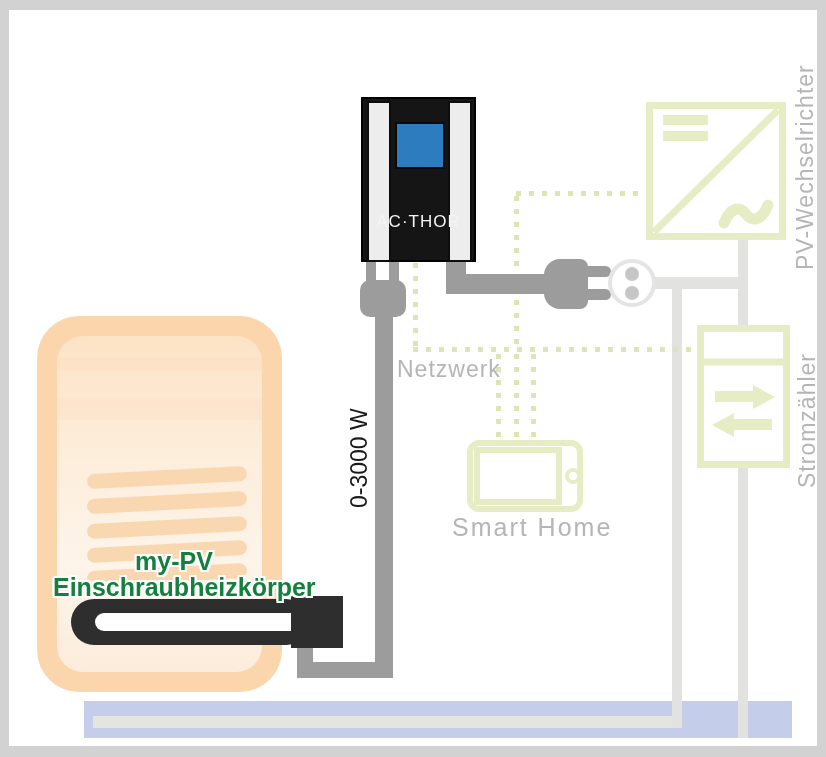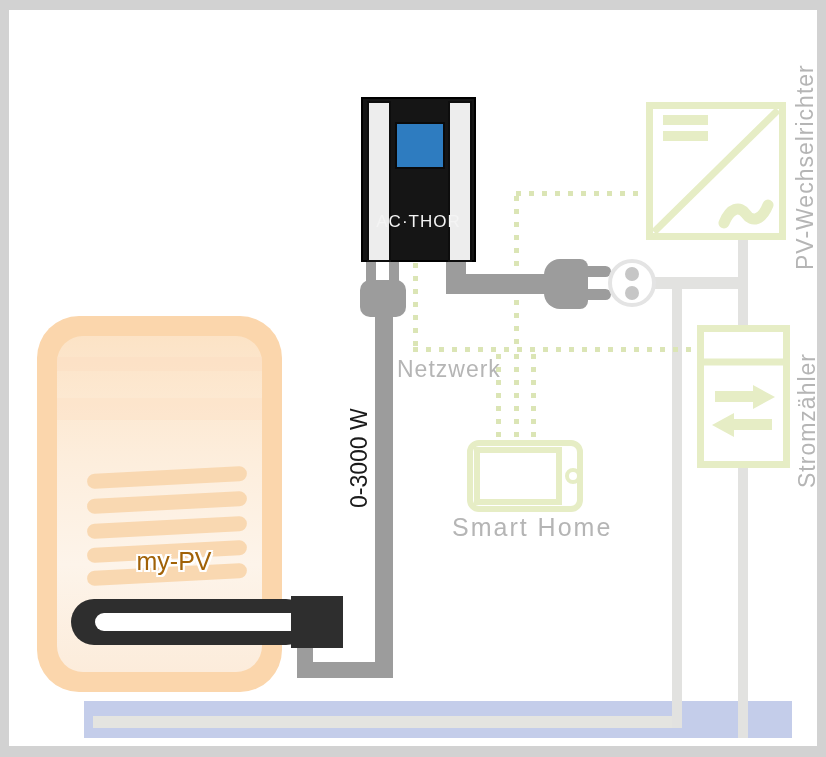--- a/index.html
+++ b/index.html
@@ -37,22 +37,22 @@
   .tank{left:28px;top:306px;width:245px;height:376px;border-radius:42px;background:var(--tank-peach,#fbd6ac);}
   .tank-inner{left:48px;top:326px;width:205px;height:336px;border-radius:26px;
     background:linear-gradient(180deg,#fce3c6 0%,#fdeedd 38%,#fdf4ea 68%,#fcecdb 100%);}
   .tank-stripe{left:48px;width:205px;background:#fbdfc2;}
   .coil-bar{width:160px;height:15px;border-radius:8px;background:#f9d8b1;transform:rotate(-3deg);}
 
   
   .heater-body{left:62px;top:589px;width:238px;height:46px;border-radius:23px;background:#2e2e2e;}
   .heater-slot{left:86px;top:603px;width:214px;height:18px;border-radius:9px;background:#ffffff;}
   .heater-block{left:282px;top:586px;width:52px;height:52px;background:#2e2e2e;}
-  .heater-label{color:#a16207;font-size:25px;text-align:center;white-space:nowrap;
-    text-shadow:-2px -2px 0 #fff,2px -2px 0 #fff,-2px 2px 0 #fff,2px 2px 0 #fff,0 -2px 0 #fff,0 2px 0 #fff,-2px 0 0 #fff,2px 0 0 #fff;}
+  .heater-label{color:#15803d;font-size:25px;text-align:center;white-space:nowrap;
+    text-shadow:-2px -2px 0 #fff,2px -2px 0 #fff,-2px 2px 0 #fff,2px 2px 0 #fff,0 -2px 0 #fff,0 2px 0 #fff,-2px 0 0 #fff,2px 0 0 #fff;font-weight:bold;}
 
   
   .acthor{left:352px;top:87px;width:115px;height:165px;background:#151515;border:2px solid #000;box-sizing:border-box;}
   .acthor-strip{top:2px;width:20px;height:157px;background:#ededed;border:2px solid #0d0d0d;}
   .acthor-screen{left:32px;top:23px;width:46px;height:43px;background:var(--screen-blue,#2e7cc0);border:2px solid #0a0a0a;}
   .acthor-label{left:0;top:113px;width:100%;text-align:center;color:#f4f4f4;font-size:17px;letter-spacing:1px;}
 
   
   .socket{left:599px;top:249px;width:48px;height:48px;border-radius:50%;background:#fff;border:4px solid #e4e4e4;box-sizing:border-box;}
   .socket-hole{width:14px;height:14px;border-radius:50%;background:#c6c6c6;}
@@ -145,15 +145,16 @@
       <div class="abs acthor-screen"></div>
       <div class="abs acthor-label">AC·THOR</div>
     </div>
 
     <div class="abs glabel" style="left:443px;top:503px;width:150px;text-align:center;font-size:25px;letter-spacing:2px;">Smart Home</div>
     <div class="abs glabel" style="left:388px;top:346px;font-size:23px;">Netzwerk</div>
     <div class="abs glabel vtext" style="left:783px;top:60px;height:200px;font-size:23px;">PV-Wechselrichter</div>
     <div class="abs glabel vtext" style="left:785px;top:316px;height:190px;font-size:23px;">Stromzähler</div>
     <div class="abs vtext" style="left:337px;top:386px;height:125px;font-size:23px;color:#1a1a1a;">0-3000 W</div>
     <div class="abs heater-label" style="left:60px;top:537px;width:210px;">my-PV</div>
+    <div class="abs heater-label" style="left:44px;top:563px;width:250px;">Einschraubheizkörper</div>
 
   </div>
 </div>
 
 </body></html>

